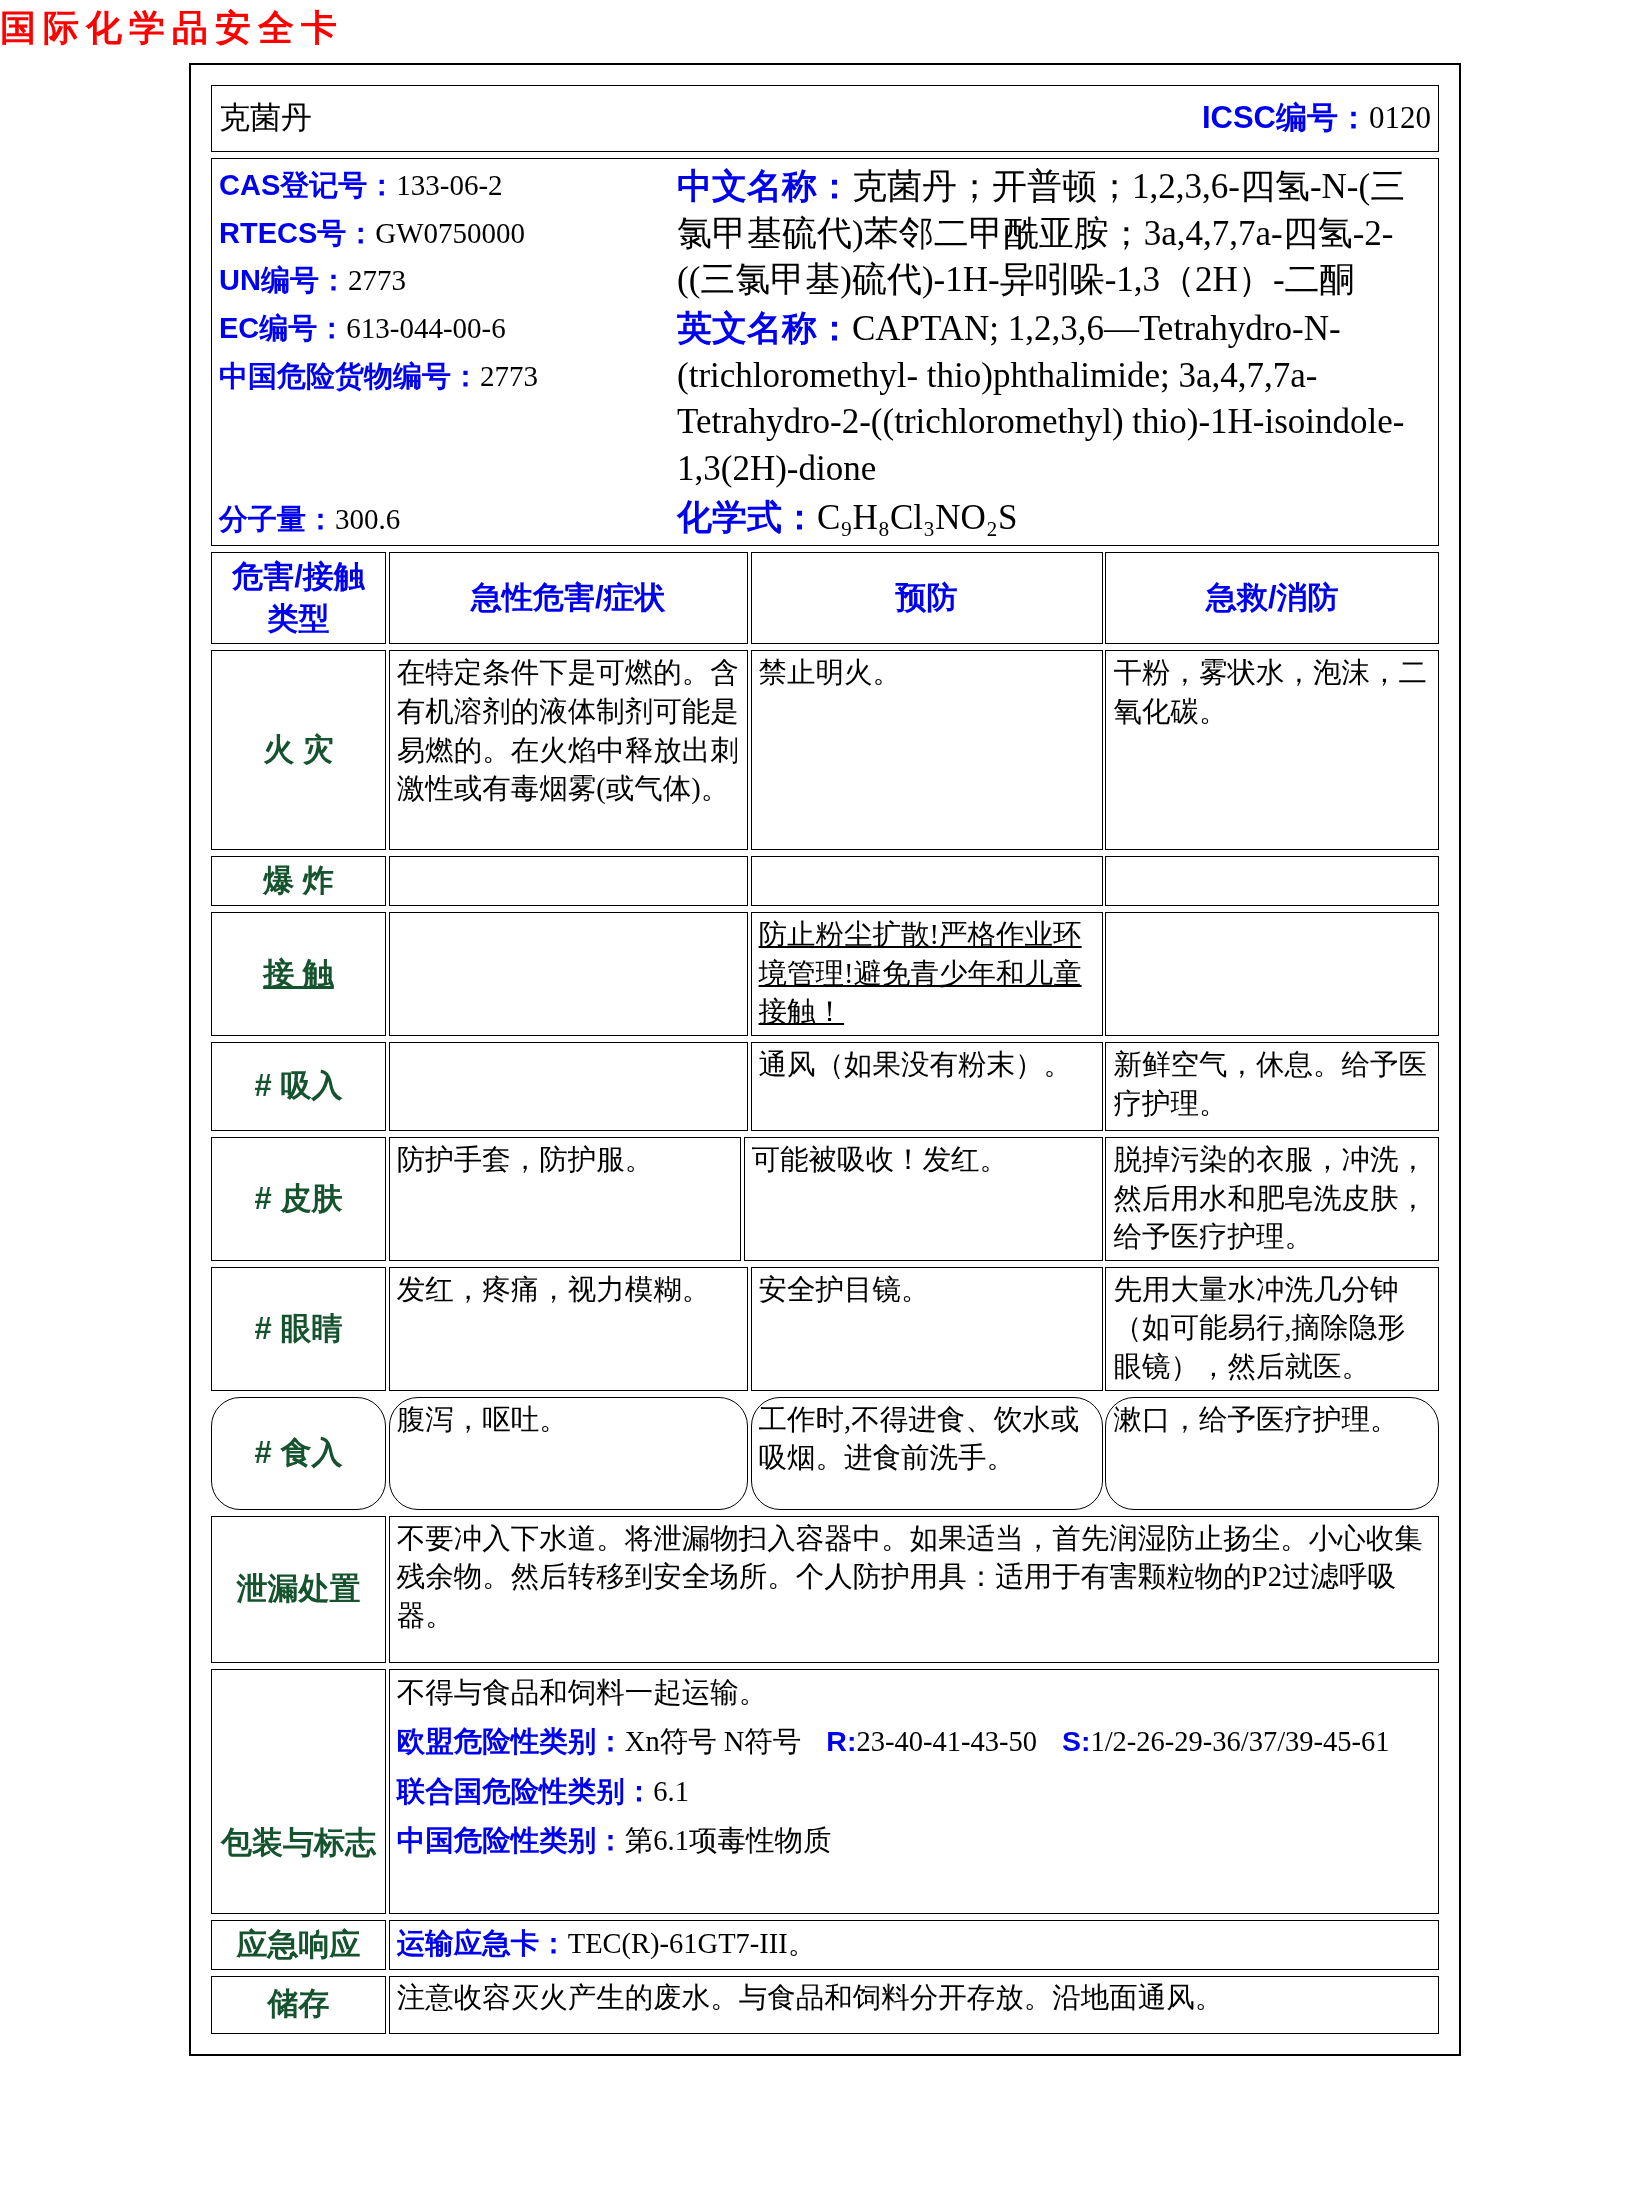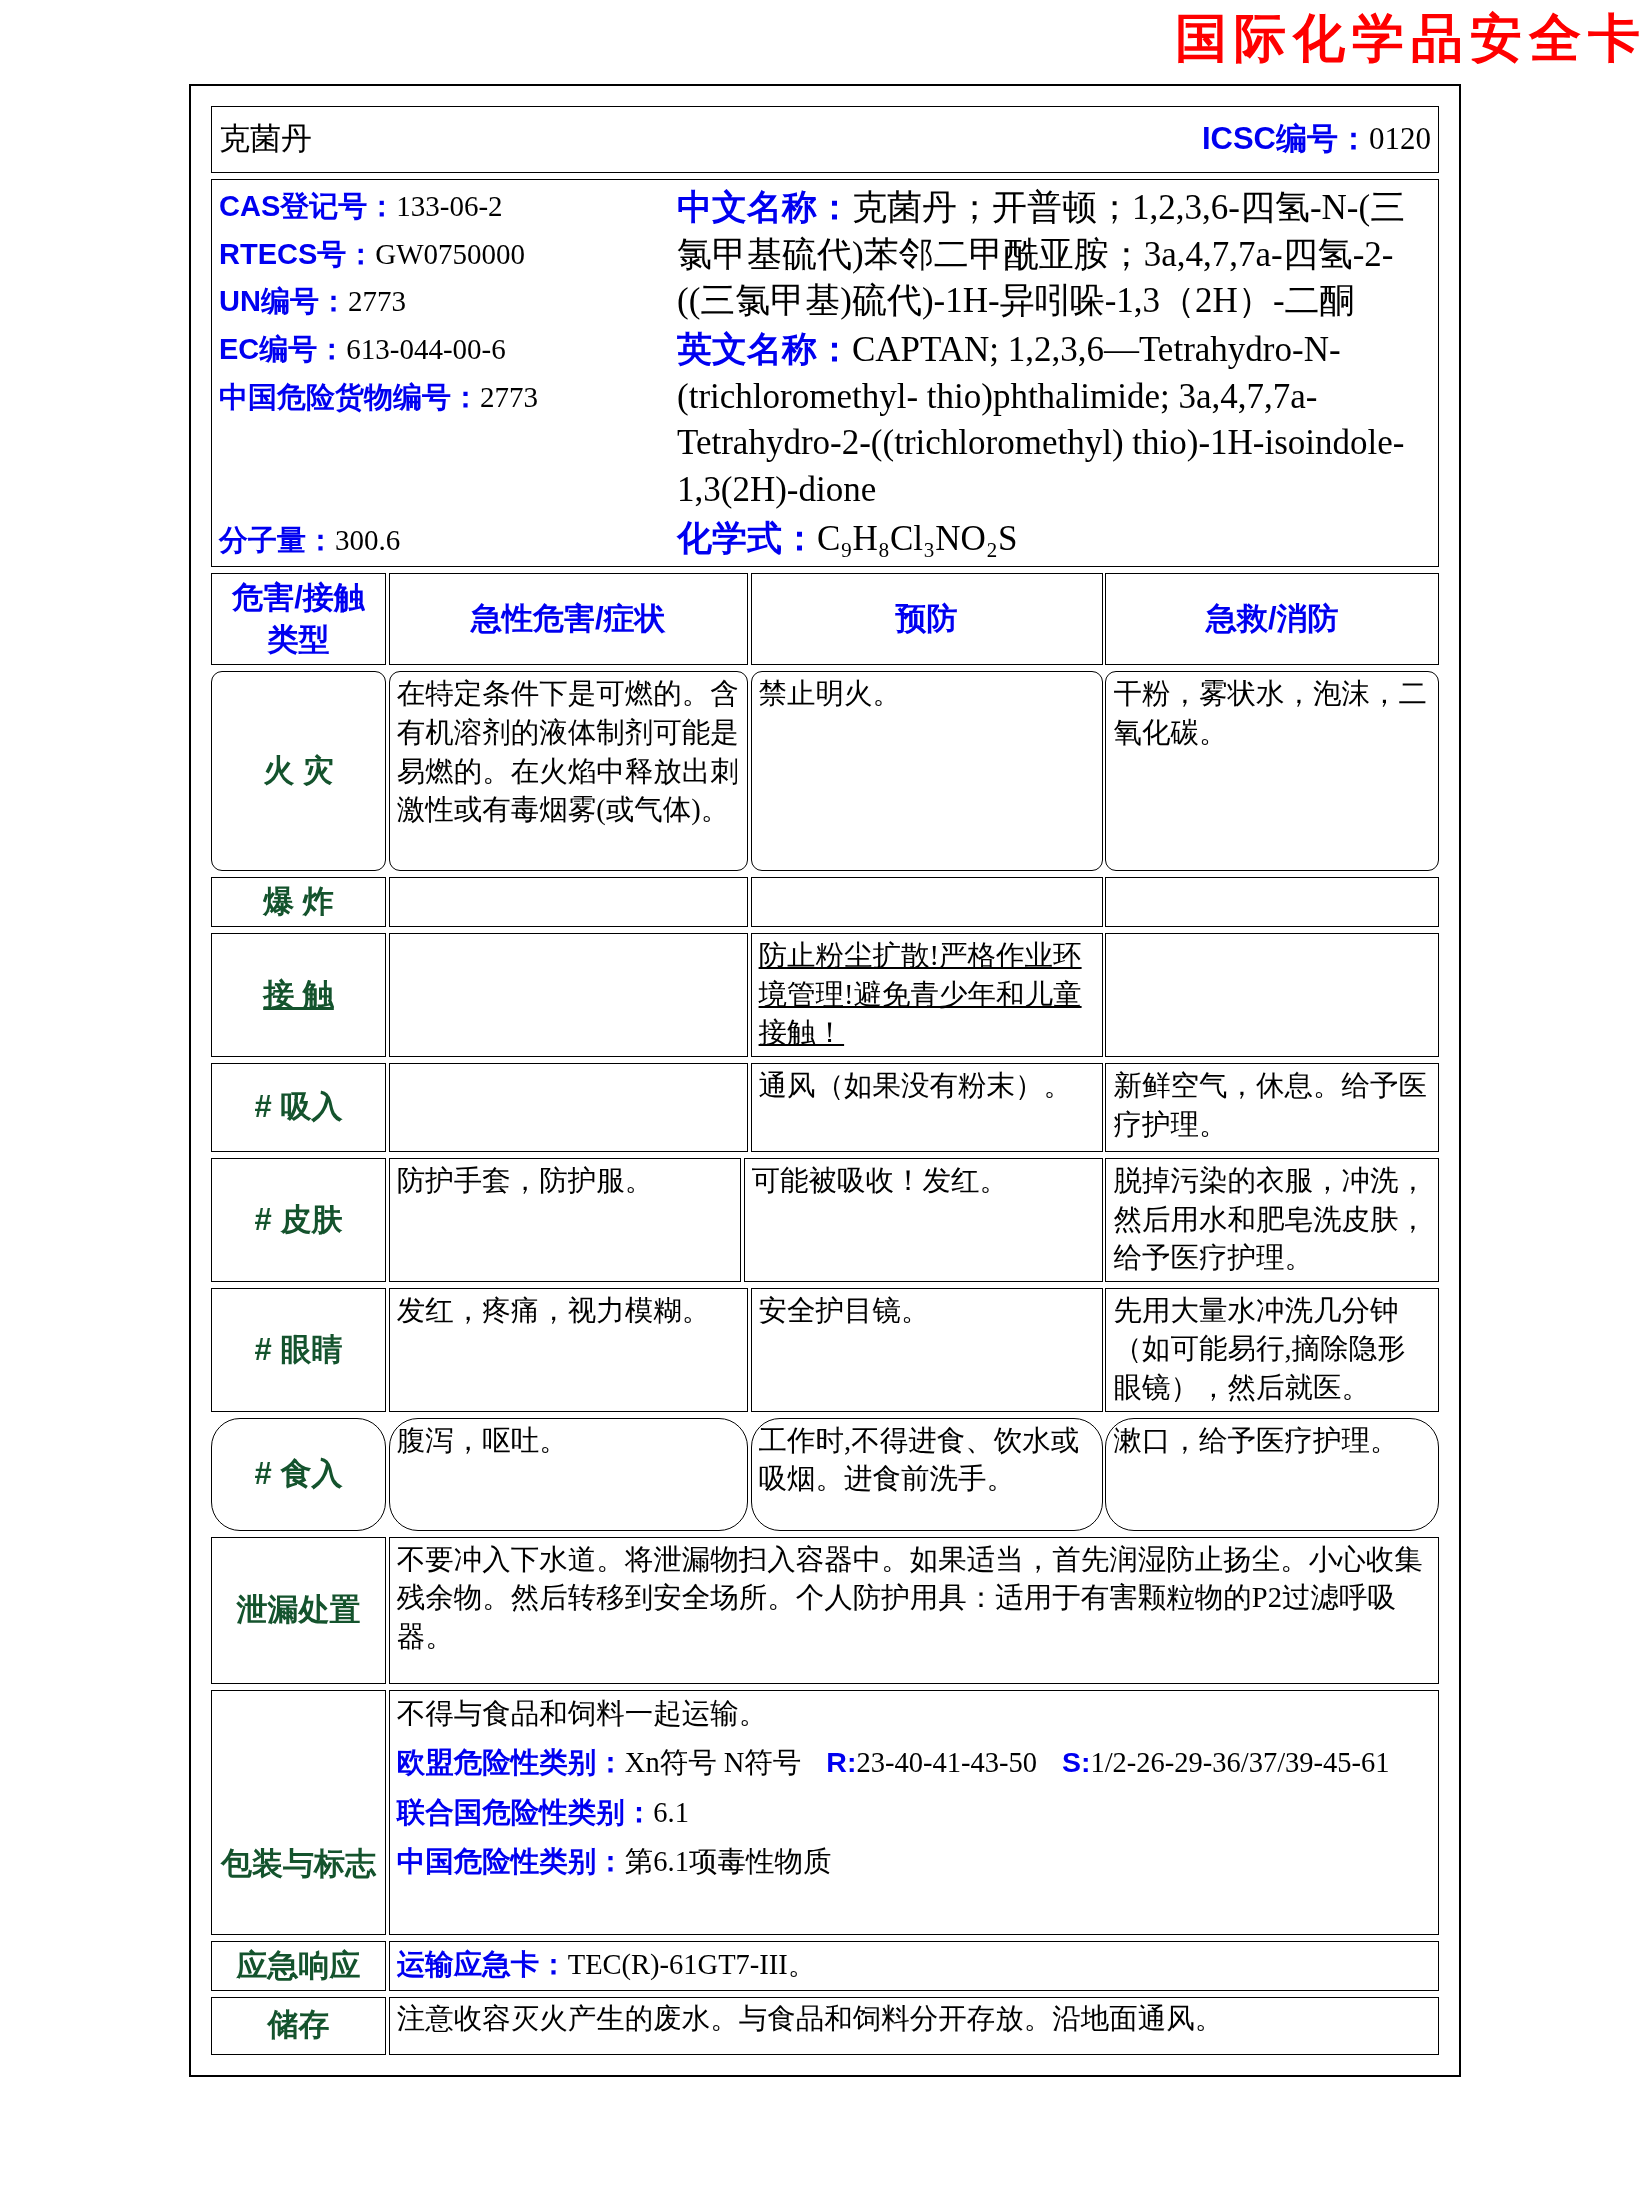--- a/index.html
+++ b/index.html
@@ -4,25 +4,25 @@
 <style>
   html,body{margin:0;padding:0;background:#ffffff;}
   body{
     width:1647px;height:2205px;position:relative;
     font-family:"Liberation Serif","DejaVu Serif",serif;
     color:#000;
     -webkit-font-smoothing:antialiased;
   }
   .page-title{
     margin:4.2px 0 9.7px 0;
-    text-align:right;
+    text-align:left;
     color:#ff0000;
     font-family:"Liberation Sans","DejaVu Sans",sans-serif;
     font-weight:900;
-    font-size:52px;
+    font-size:36px;
     letter-spacing:7px;
   }
   .card{
     margin-left:189px;
     width:1272px;
     box-sizing:border-box;
     border:2.8px solid #000;
     padding:20px;
     display:flex;
     flex-direction:column;
@@ -63,21 +63,21 @@
     font-family:"Liberation Sans","DejaVu Sans",sans-serif;
     font-weight:bold;font-size:31px;
     white-space:pre-line;
   }
   .c2{width:359px;flex:0 0 359px;}
   .c3{width:352px;flex:0 0 352px;}
   .c4{flex:1;}
   .th{display:flex;align-items:center;justify-content:center;
       color:#0000f0;font-family:"Liberation Sans","DejaVu Sans",sans-serif;
       font-weight:bold;font-size:31px;min-height:90px;}
-  .r-fire .cell{min-height:200px;border-radius:11px;}
+  .r-fire .cell{min-height:200px;}
   .r-expl .cell{min-height:38px;}
   .r-cont .cell{min-height:124px;text-decoration:underline;}
   .r-inh  .cell{min-height:89px;}
   .r-skin .cell{min-height:117px;}
   .r-eye  .cell{min-height:113px;}
   .r-ing  .cell{min-height:113px;border-radius:29px;}
   
   .wide{flex:1;}
   .r-spill .cell{min-height:147px;}
   .r-pack .cell{min-height:245px;}

